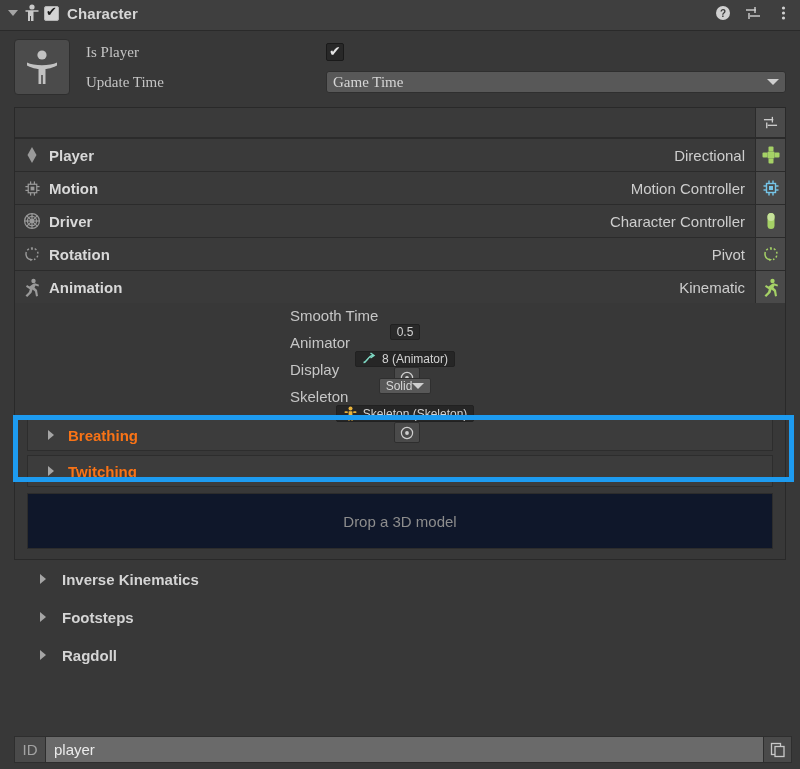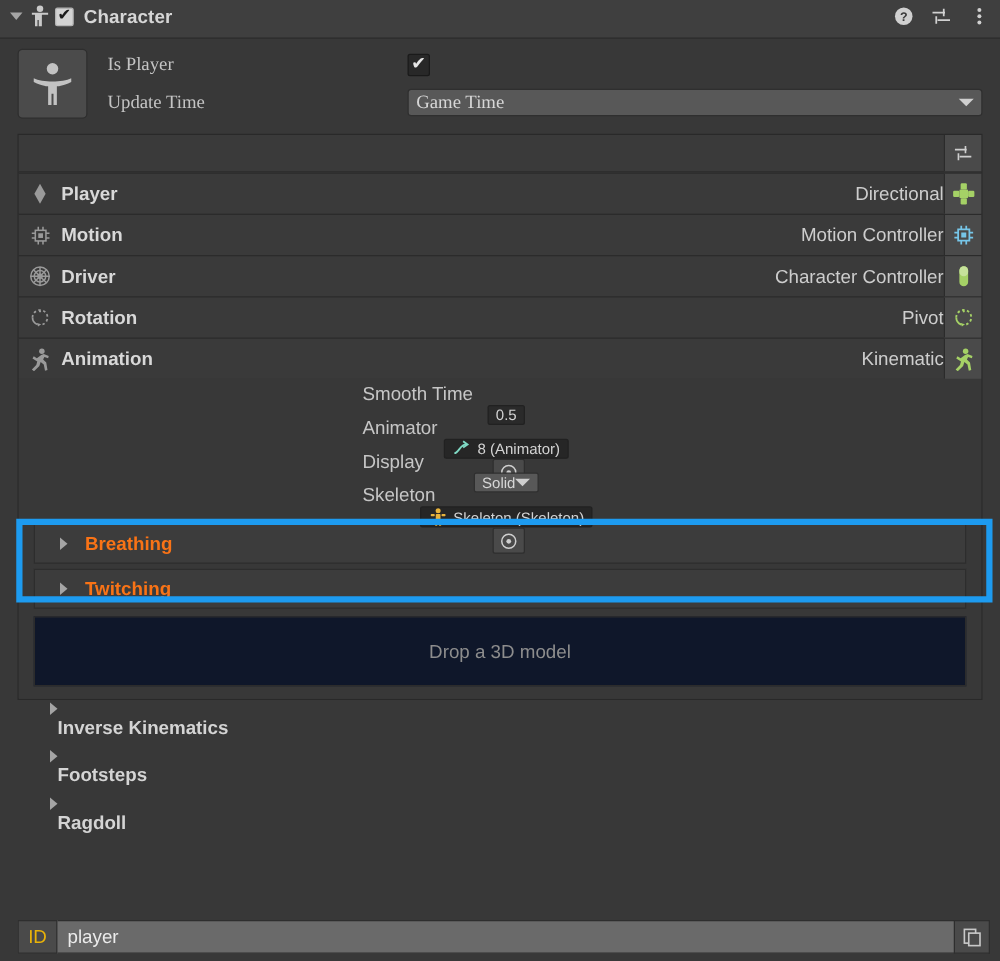--- a/index.html
+++ b/index.html
@@ -72,21 +72,21 @@
   
   .list-wrap { margin-top: 12px; border: 1px solid #292929; background: #3a3a3a; }
   .list-toolbar { height: 30px; background: #3a3a3a; display: flex; justify-content: flex-end; border-bottom: 1px solid #2b2b2b;}
   .list-tool-btn { width: 30px; height: 29px; background: #4a4a4a; display:flex; align-items:center; justify-content:center; border-left: 1px solid #2b2b2b;}
   .clist-row {
     height: 33px; display: flex; align-items: center; background: #3a3a3a;
     border-top: 1px solid #2b2b2b;
   }
   .clist-row .lefticon { width: 34px; display: flex; align-items: center; justify-content: center; flex: 0 0 auto; }
   .clist-row .cname { font-weight: bold; font-size: 15px; color: #d8d8d8; }
-  .clist-row .cval { margin-left: auto; font-size: 15px; color: #cdcdcd; }
+  .clist-row .cval { margin-left: auto; font-size: 15px; color: #cdcdcd; padding-right: 10px; }
   .clist-row .righticon {
     width: 30px; height: 32px; background: #4a4a4a; flex: 0 0 auto;
     display: flex; align-items: center; justify-content: center; border-left: 1px solid #2b2b2b;
   }
 
   
   .props { background: #383838; padding: 4px 0 0 0; }
   .prow { display: flex; align-items: center; height: 27px; padding: 0 2px 0 12px; flex-direction: column; }
   .prow .plabel { width: 230px; flex: 0 0 auto; color: #c6c6c6; font-size: 15px; }
   .pfield {
@@ -106,28 +106,28 @@
     height: 32px; margin: 4px 12px 0 12px; background: #3c3c3c; border: 1px solid #2d2d2d;
     display: flex; align-items: center; padding-left: 16px;
   }
   .subfold .sf-label { font-weight: bold; font-size: 15px; color: #f97316; margin-left: 8px;}
   .dropzone {
     margin: 6px 12px 0 12px; height: 56px; border: 1px solid #2c2c2c; background: #0f172a;
     display: flex; align-items: center; justify-content: center;
     color: #8d8d8d; font-size: 15px;
   }
 
-  .outer-fold { height: 38px; display: flex; align-items: flex-start; padding-left: 22px; flex-direction: column; }
+  .outer-fold { height: 38px; display: flex; align-items: center; padding-left: 22px; }
   .outer-fold .of-label { font-weight: bold; font-size: 15px; color: #d4d4d4; margin-left: 10px; }
 
   
   .id-bar { position: absolute; left: 14px; right: 8px; bottom: 6px; display: flex; align-items: center; height: 27px; }
   .id-tag {
     width: 32px; height: 27px; background: #4a4a4a; border: 1px solid #2e2e2e;
-    display: flex; align-items: center; justify-content: center; font-size: 15px; color: #eab308; flex: 0 0 auto;
+    display: flex; align-items: center; justify-content: center; font-size: 15px; color: #a3a3a3; flex: 0 0 auto;
   }
   .id-input {
     flex: 1; height: 27px; background: #6a6a6a; border: 1px solid #2e2e2e; border-left: none;
     display: flex; align-items: center; padding: 0 8px; font-size: 15px; color: #ebebeb;
   }
   .id-copy {
     width: 28px; height: 27px; background: #4a4a4a; border: 1px solid #2e2e2e; border-left: none;
     display: flex; align-items: center; justify-content: center; flex: 0 0 auto;
   }
 

